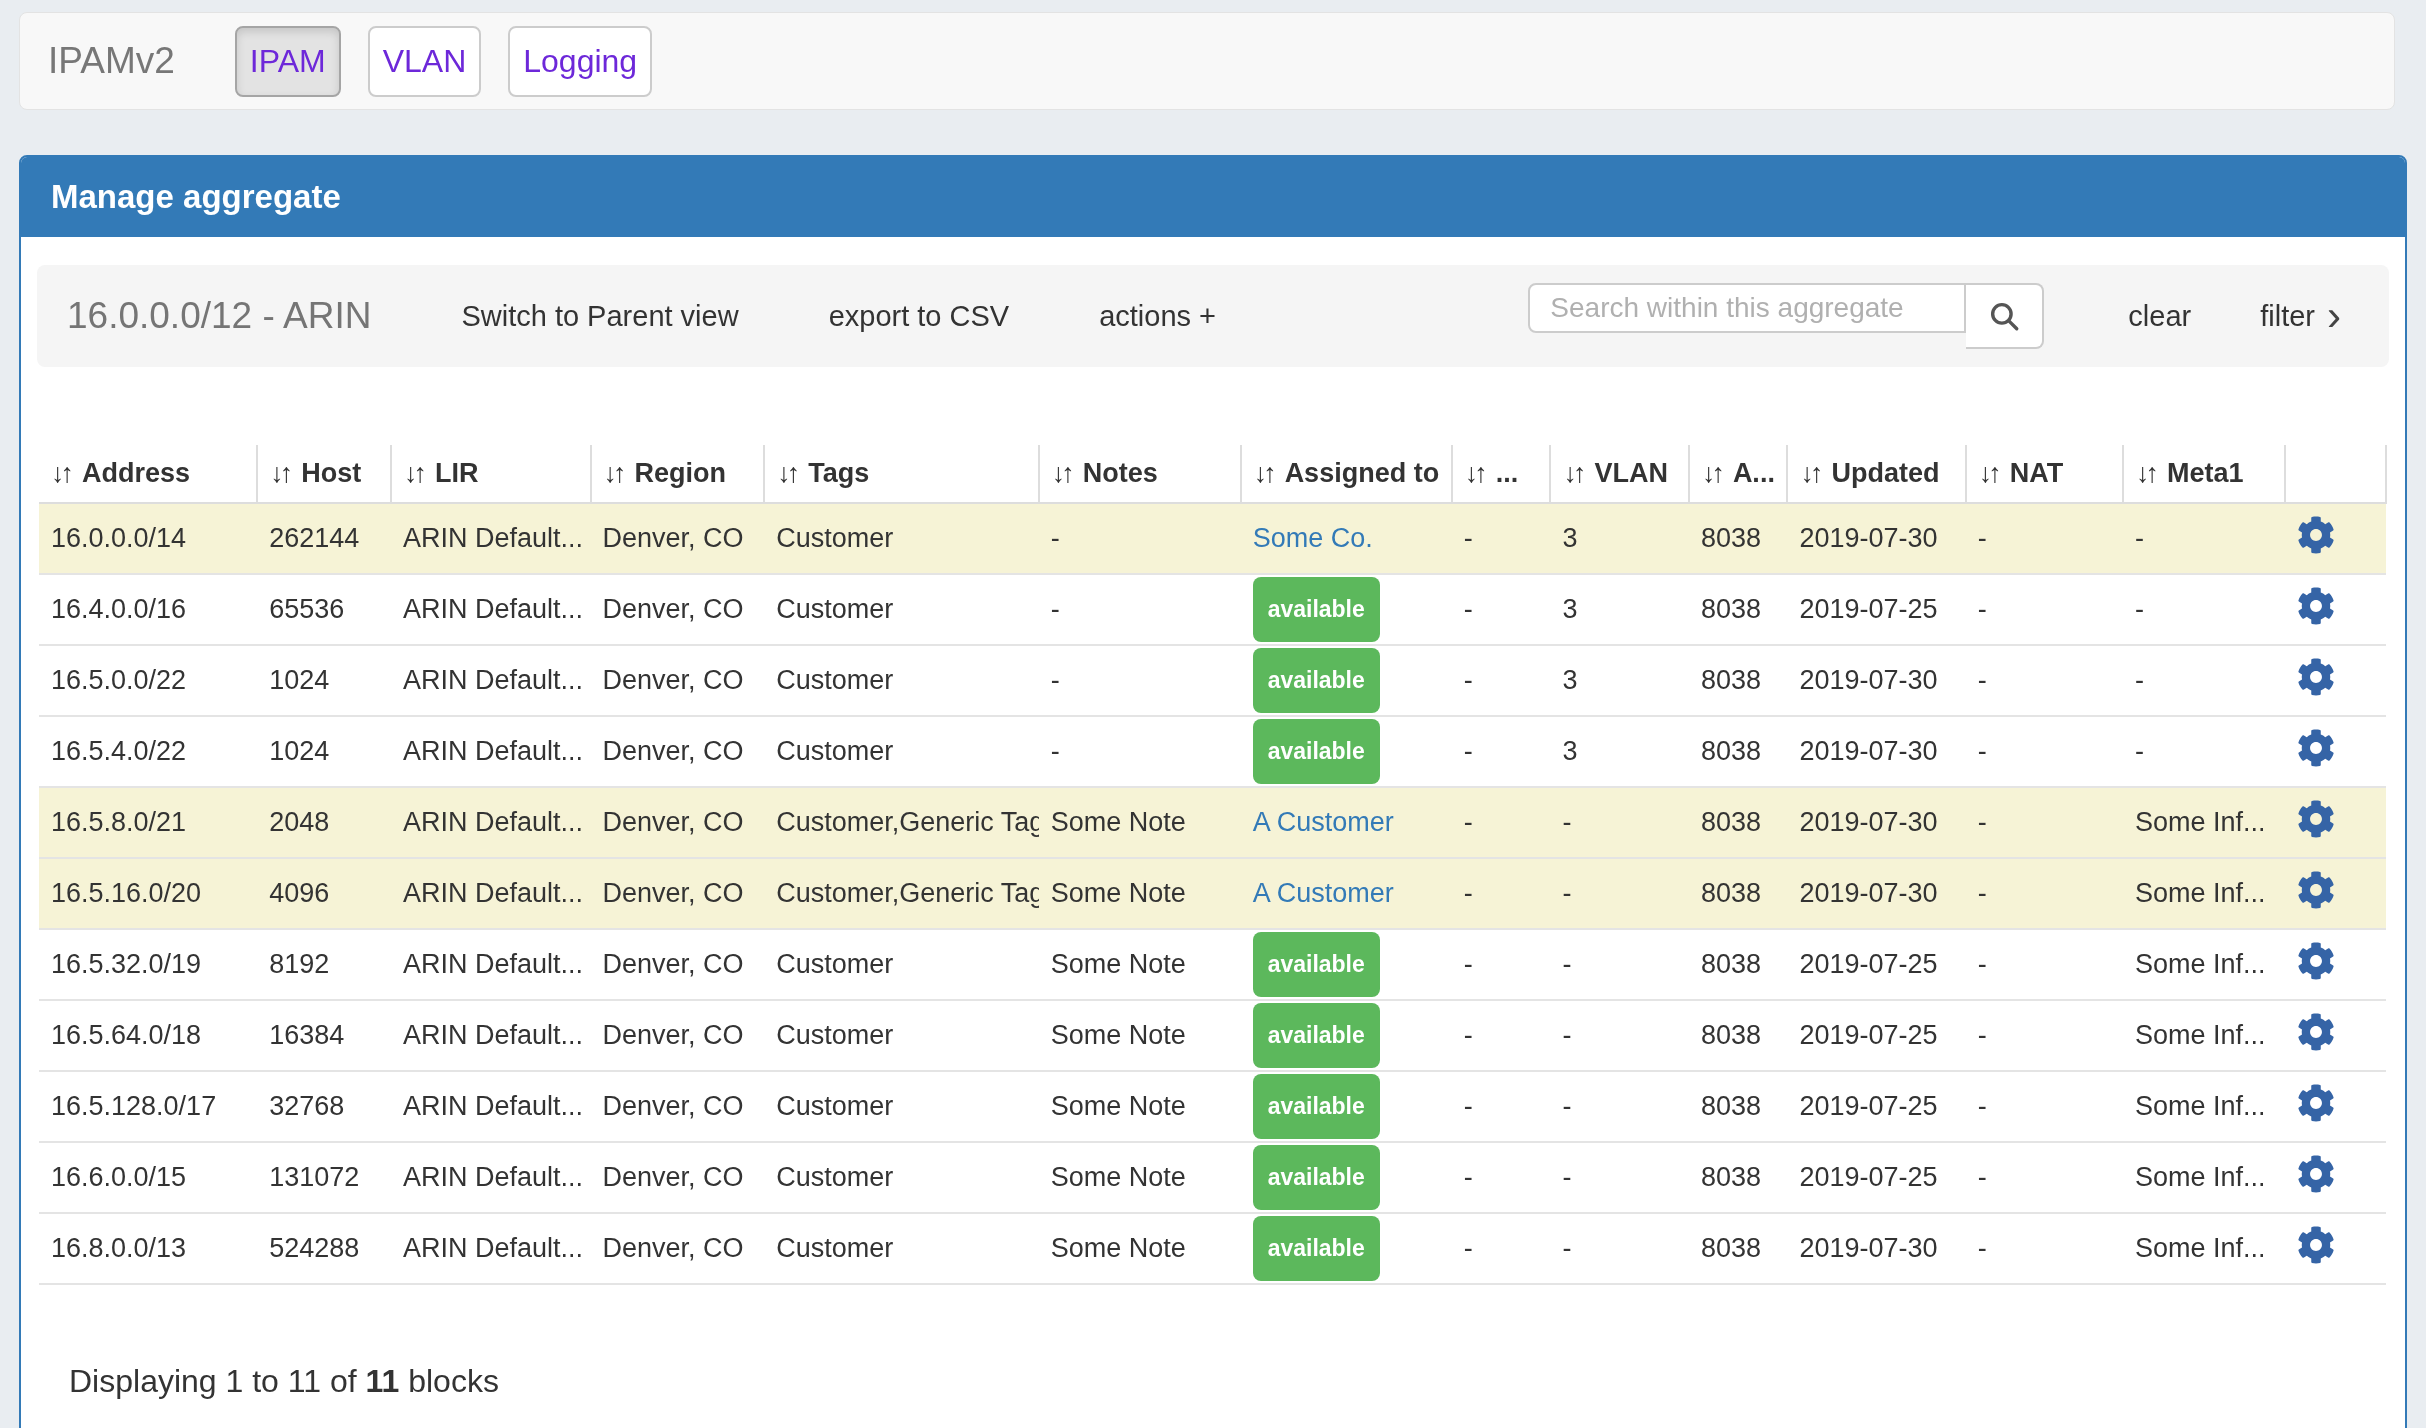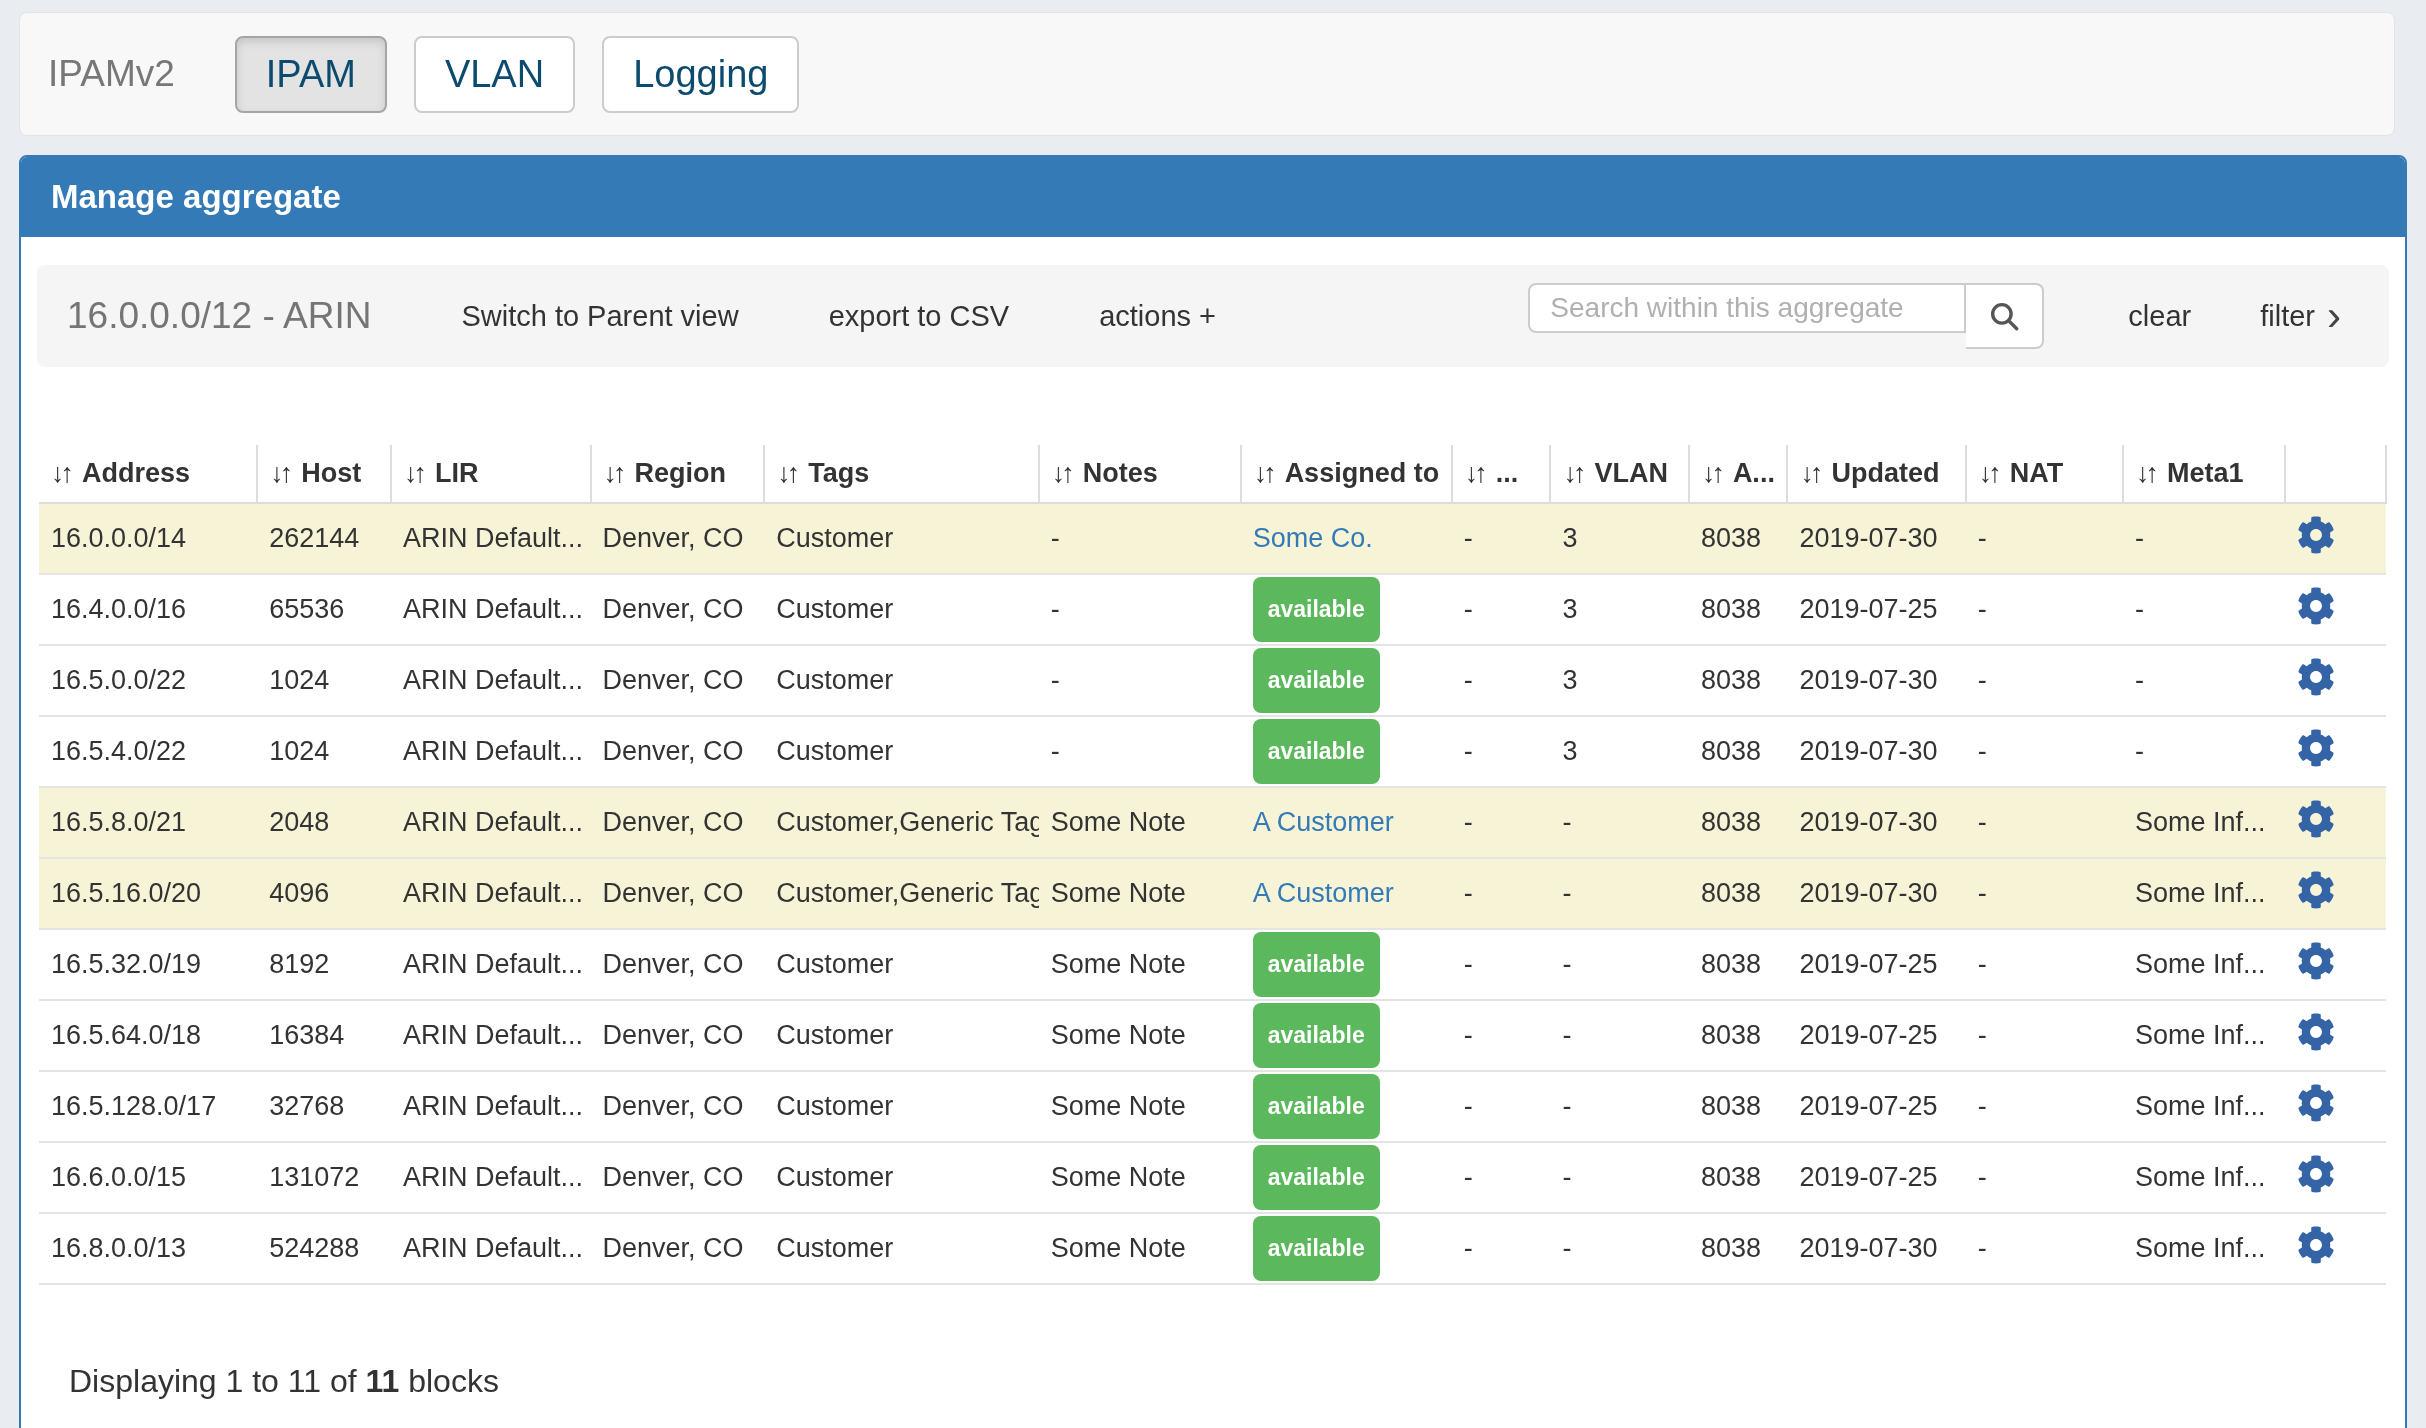--- a/index.html
+++ b/index.html
@@ -5,28 +5,28 @@
   * { box-sizing: border-box; margin: 0; padding: 0; }
   html, body { width: 2426px; height: 1428px; overflow: hidden; }
   body {
     background: #e9edf1;
     font-family: "Liberation Sans", sans-serif;
     position: relative;
     color: #333;
   }
   
   .navbar {
-    position: absolute; left: 19px; right: 31px; top: 12px; height: 124px;
+    position: absolute; left: 19px; right: 31px; top: 12px; height: 98px;
     background: #f8f8f8; border: 1px solid #e3e3e3; border-radius: 8px;
     display: flex; align-items: center; padding: 0 28px;
   }
   .brand { font-size: 37px; color: #777; margin-right: 60px; cursor: default; }
   .nav-btn {
-    font-size: 38px; color: #0c4a6e; background: #fff; border: 2px solid #ccc;
-    border-radius: 8px; padding: 15px 29px; margin-right: 27px; cursor: pointer;
+    font-size: 32px; color: #6d28d9; background: #fff; border: 2px solid #ccc;
+    border-radius: 8px; padding: 15px 13px; margin-right: 27px; cursor: pointer;
     font-family: "Liberation Sans", sans-serif;
   }
   .nav-btn.active {
     background: #e3e3e3; border-color: #a5a5a5;
     box-shadow: inset 0 4px 9px rgba(0,0,0,0.13);
   }
   
   .panel {
     position: absolute; left: 19px; right: 19px; top: 155px; height: 1285px;
     background: #fff; border: 2px solid #337ab7; border-radius: 8px 8px 0 0;

